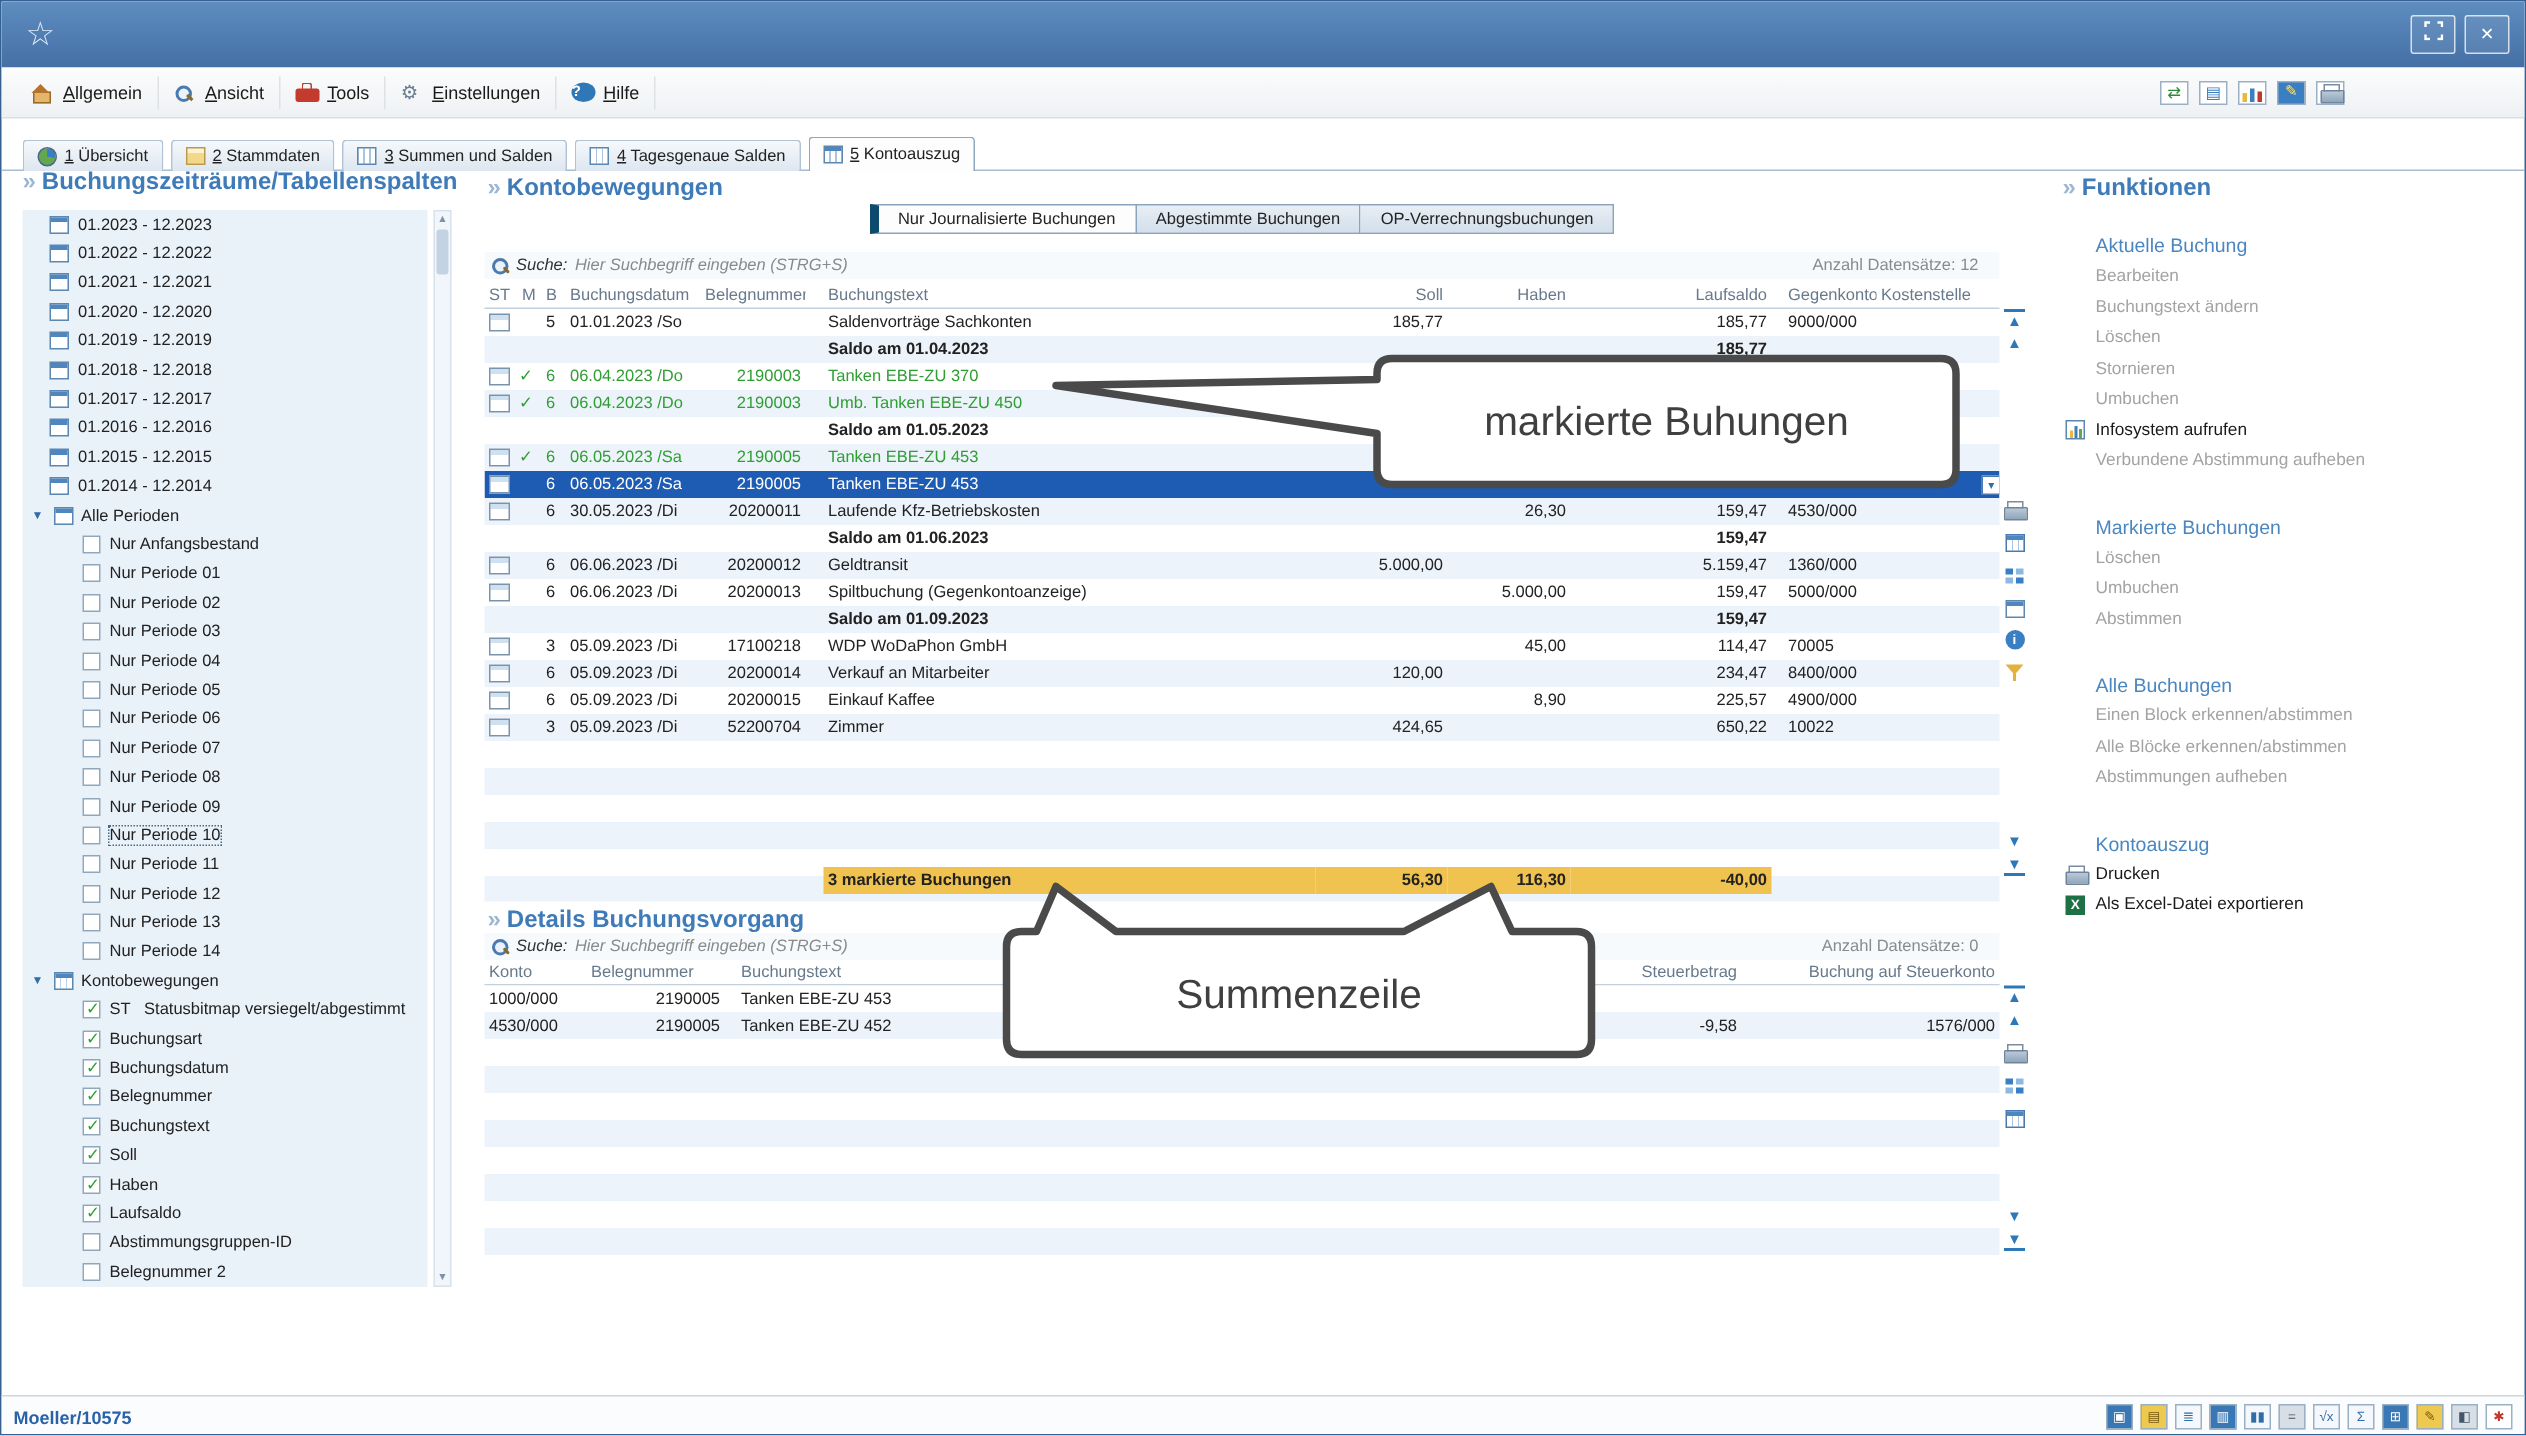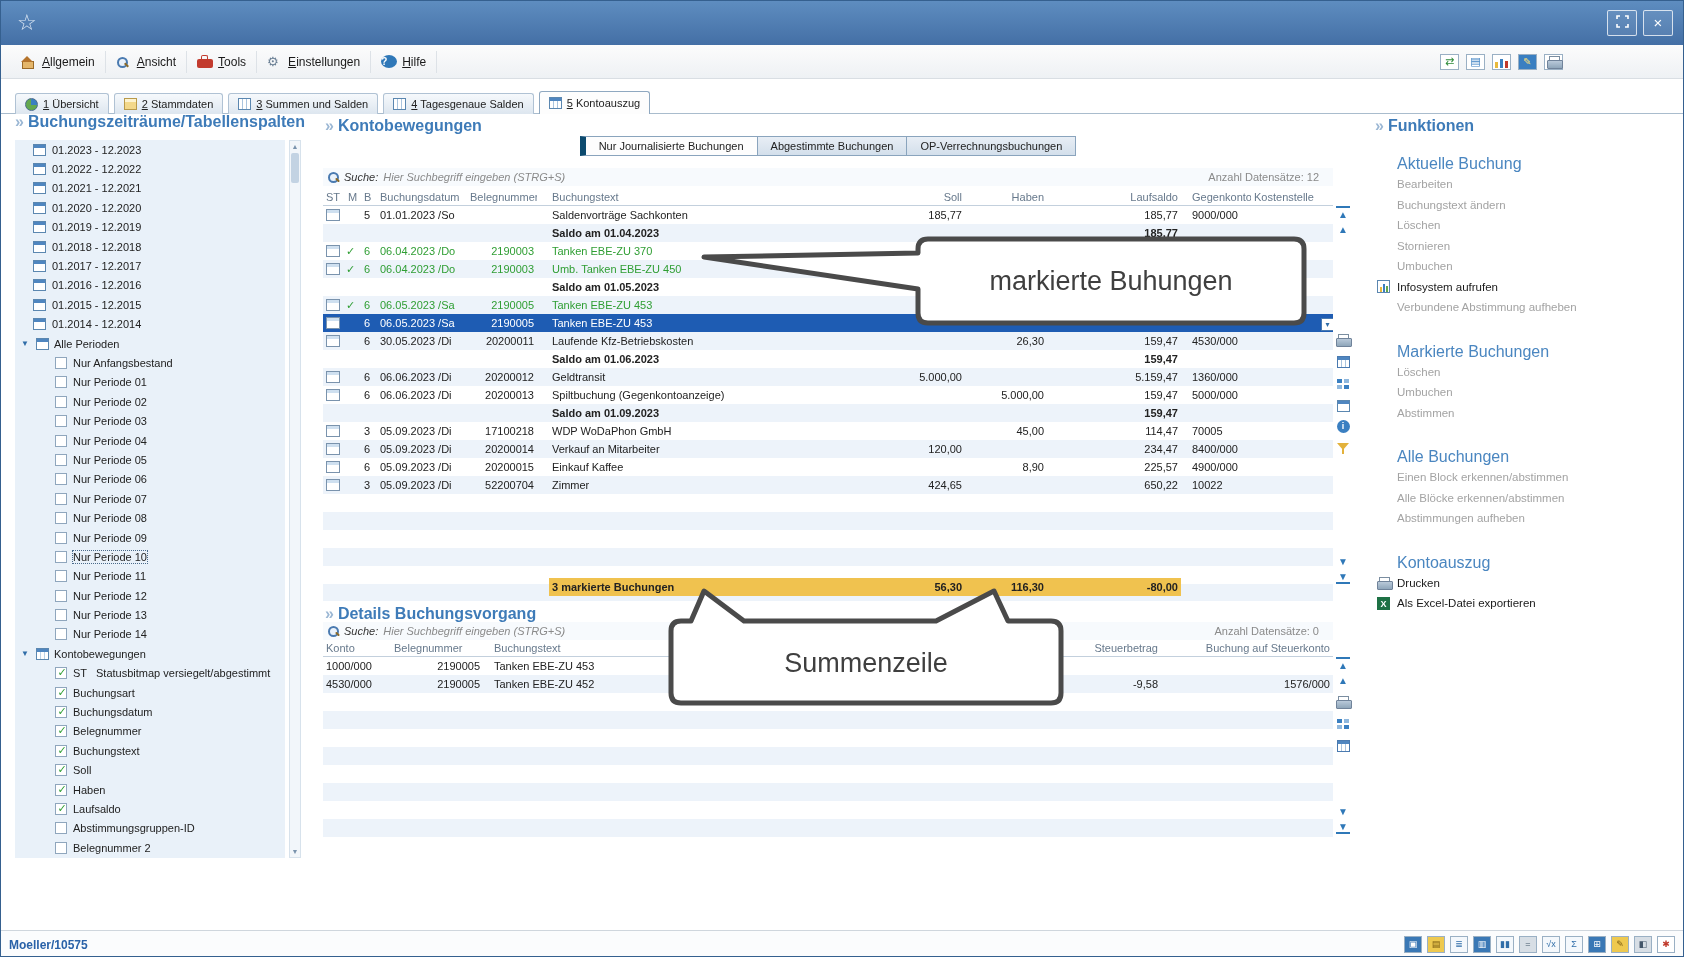--- a/index.html
+++ b/index.html
@@ -95,21 +95,21 @@
   .ico-cal { width:13px; height:12px; border:1px solid #5b87b0; background:linear-gradient(#4f86c0 0 3px,#fff 3px); cursor:pointer; }
   .ico-funnel { position:relative; width:14px; height:13px; cursor:pointer; }
   .ico-funnel::before { content:''; display:block; margin:1px auto 0; width:0; height:0; border-left:6px solid transparent; border-right:6px solid transparent; border-top:7px solid #e3b23c; }
   .ico-funnel::after { content:''; position:absolute; left:6px; top:7px; width:2px; height:5px; background:#e3b23c; }
 
   
   .right-panel { position:absolute; left:1368px; top:113px; width:306px; height:746px; }
   .fn-sections { padding-left:2px; }
   .fn-section { margin-top:14px; }
   .fn-section:first-child { margin-top:11px; }
-  .fn-title { color:#4a86c0; font-size:16px; height:20px; line-height:20px; padding-left:26px;margin-top:24px; }
+  .fn-title { color:#4a86c0; font-size:13px; height:20px; line-height:20px; padding-left:26px;margin-top:24px; }
   .fn-item { display:flex; align-items:center; height:20.5px; padding-left:6px; color:#a3a3a3; font-size:11.5px; cursor:pointer; }
   .fn-item.enabled { color:#1a1a1a; }
   .fn-ic { width:20px; flex:0 0 20px; display:flex; align-items:center; }
 
   
   .gi-home { width:13px; height:12px; position:relative; }
   .gi-home::before { content:''; position:absolute; left:1px; top:5px; width:10px; height:6px; background:#e4b66a; border:1px solid #9a6a28; }
   .gi-home::after { content:''; position:absolute; left:0; top:0; border-left:6.5px solid transparent; border-right:6.5px solid transparent; border-bottom:6px solid #b5742c; }
   .gi-view { width:12px; height:12px; position:relative; }
   .gi-view::before { content:''; position:absolute; left:1px; top:1px; width:7px; height:7px; border:2px solid #4a7ab0; border-radius:50%; background:#eaf2fb; }
@@ -748,21 +748,21 @@
       <div class="mgrid srow">
         <span class="c"></span>
           <span class="c"></span>
           <span class="c"></span>
           <span class="c"></span>
           <span class="c"></span>
           <span class="c"></span>
         <span class="c ybg">3 markierte Buchungen</span>
         <span class="c ybg num">56,30</span>
         <span class="c ybg num">116,30</span>
-        <span class="c ybg num">-80,00</span>
+        <span class="c ybg num">-40,00</span>
         <span class="c"></span>
           <span class="c"></span>
           <span class="c"></span>
           <span class="c"></span>
       </div>
       <div class="botpad"></div>
     </div>
 
     <div class="icon-strip" style="top:92px;">
       <span class="sc sc-top"></span>

